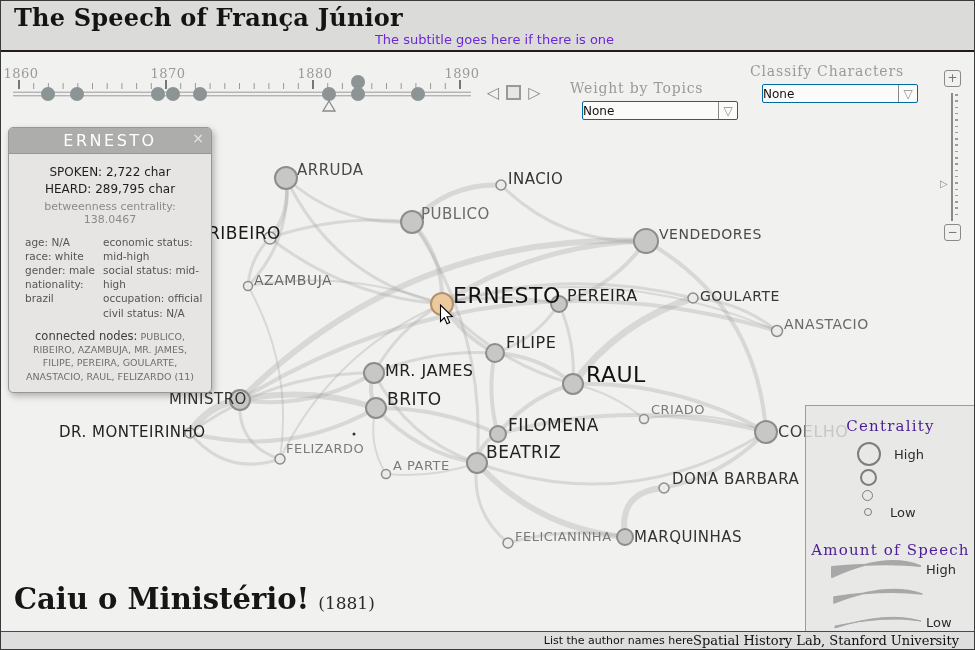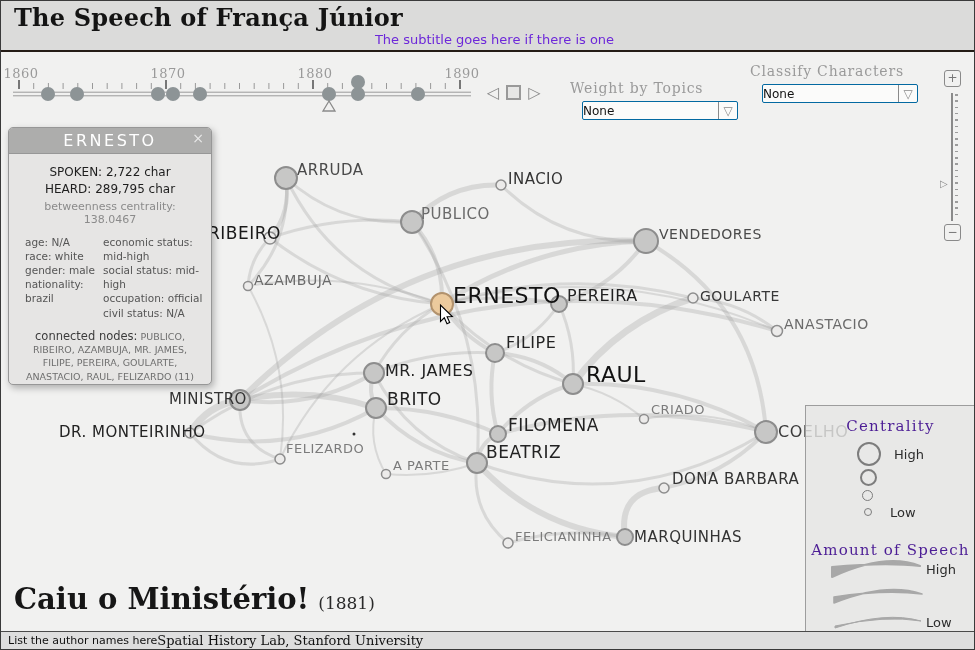--- a/index.html
+++ b/index.html
@@ -31,43 +31,43 @@
   .zticks{position:absolute;left:14px;top:26px;height:126px;width:3px;
           background:repeating-linear-gradient(to bottom,#9c9c9c 0 1.5px,transparent 1.5px 6.3px);}
   .zptr{position:absolute;left:-1px;top:110px;font-size:10px;color:#8a8a8a;}
   
   .info{position:absolute;left:7px;top:126px;width:202px;z-index:7;background:#e6e5e4;
         border:1px solid #979797;border-radius:5px;box-shadow:2px 3px 7px rgba(0,0,0,.28);}
   .info-title{position:relative;background:#adadac;color:#fff;text-align:center;
               font:16px "DejaVu Sans",sans-serif;letter-spacing:2.5px;padding:3px 0;
               border-radius:4px 4px 0 0;border-bottom:1px solid #979797;}
   .info-close{position:absolute;right:7px;top:2px;color:#e8e8e8;font-size:14px;letter-spacing:0;cursor:default;}
-  .info-body{padding:10px 8px 1px 8px;}
+  .info-body{padding:10px 8px 9px 8px;}
   .i-line{text-align:center;font:12px "DejaVu Sans",sans-serif;color:#1e1e1e;line-height:1.45;}
   .i-cent{text-align:center;font:11px "DejaVu Sans",sans-serif;color:#8b8b8b;margin-top:1px;}
   .i-attrs{display:flex;margin-top:9px;font:10.5px "DejaVu Sans",sans-serif;color:#555;line-height:1.35;}
   .i-attrs .col-l{width:78px;padding-left:8px;}
   .i-attrs .col-r{flex:1;}
   .i-conn{margin-top:9px;text-align:center;font:9.5px "DejaVu Sans",sans-serif;color:#6e6e6e;line-height:1.4;
           padding:0 4px;}
   .i-conn b{font:11.5px "DejaVu Sans",sans-serif;color:#3c3c3c;font-weight:normal;}
   
   .legend{position:absolute;left:804px;top:404px;width:170px;height:228px;z-index:4;
           background:rgba(229,229,228,.82);border:1px solid #9d9d9d;border-right:none;box-sizing:border-box;}
   .lg-head{text-align:center;font:15px "DejaVu Serif",serif;color:#4c1d95;letter-spacing:1.2px;}
   .lg-row{position:absolute;font:13px "DejaVu Sans",sans-serif;color:#2c2c2c;}
   .lg-circ{position:absolute;border:2px solid #7d7d7d;border-radius:50%;}
   
   .play{position:absolute;left:13px;top:581px;z-index:6;color:#161616;font:bold 29px "DejaVu Serif",serif;}
   .play .yr{font:17px "DejaVu Serif",serif;color:#2a2a2a;margin-left:9px;font-weight:normal;}
   .footer{position:absolute;left:0;bottom:0;width:100%;height:18px;background:#dedede;
-          border-top:1px solid #4a4a4a;z-index:8;display:flex;justify-content:flex-start;align-items:center;
+          border-top:1px solid #4a4a4a;z-index:8;display:flex;justify-content:flex-end;align-items:center;
           box-sizing:border-box;}
   .f-left{font:11px "DejaVu Sans",sans-serif;color:#111;padding-left:7px;}
-  .f-right{font:13px "DejaVu Serif",serif;color:#101010;padding-right:7px;}
+  .f-right{font:13px "DejaVu Serif",serif;color:#101010;padding-right:15px;}
 </style>
 </head>
 <body>
 
 <div class="frame">
 
   <svg class="canvas" width="975" height="650" viewBox="0 0 975 650">
     <g id="edge-layer">
         <path d="M 441,303 Q 442.9042113381658,255.81553243725642 411,221" fill="none" stroke="#9f9f9f" stroke-width="4" stroke-opacity="0.3" stroke-linecap="round"></path>
         <path d="M 441,303 Q 344.96895802111834,296.1415033389037 269,237" fill="none" stroke="#9f9f9f" stroke-width="3" stroke-opacity="0.3" stroke-linecap="round"></path>

